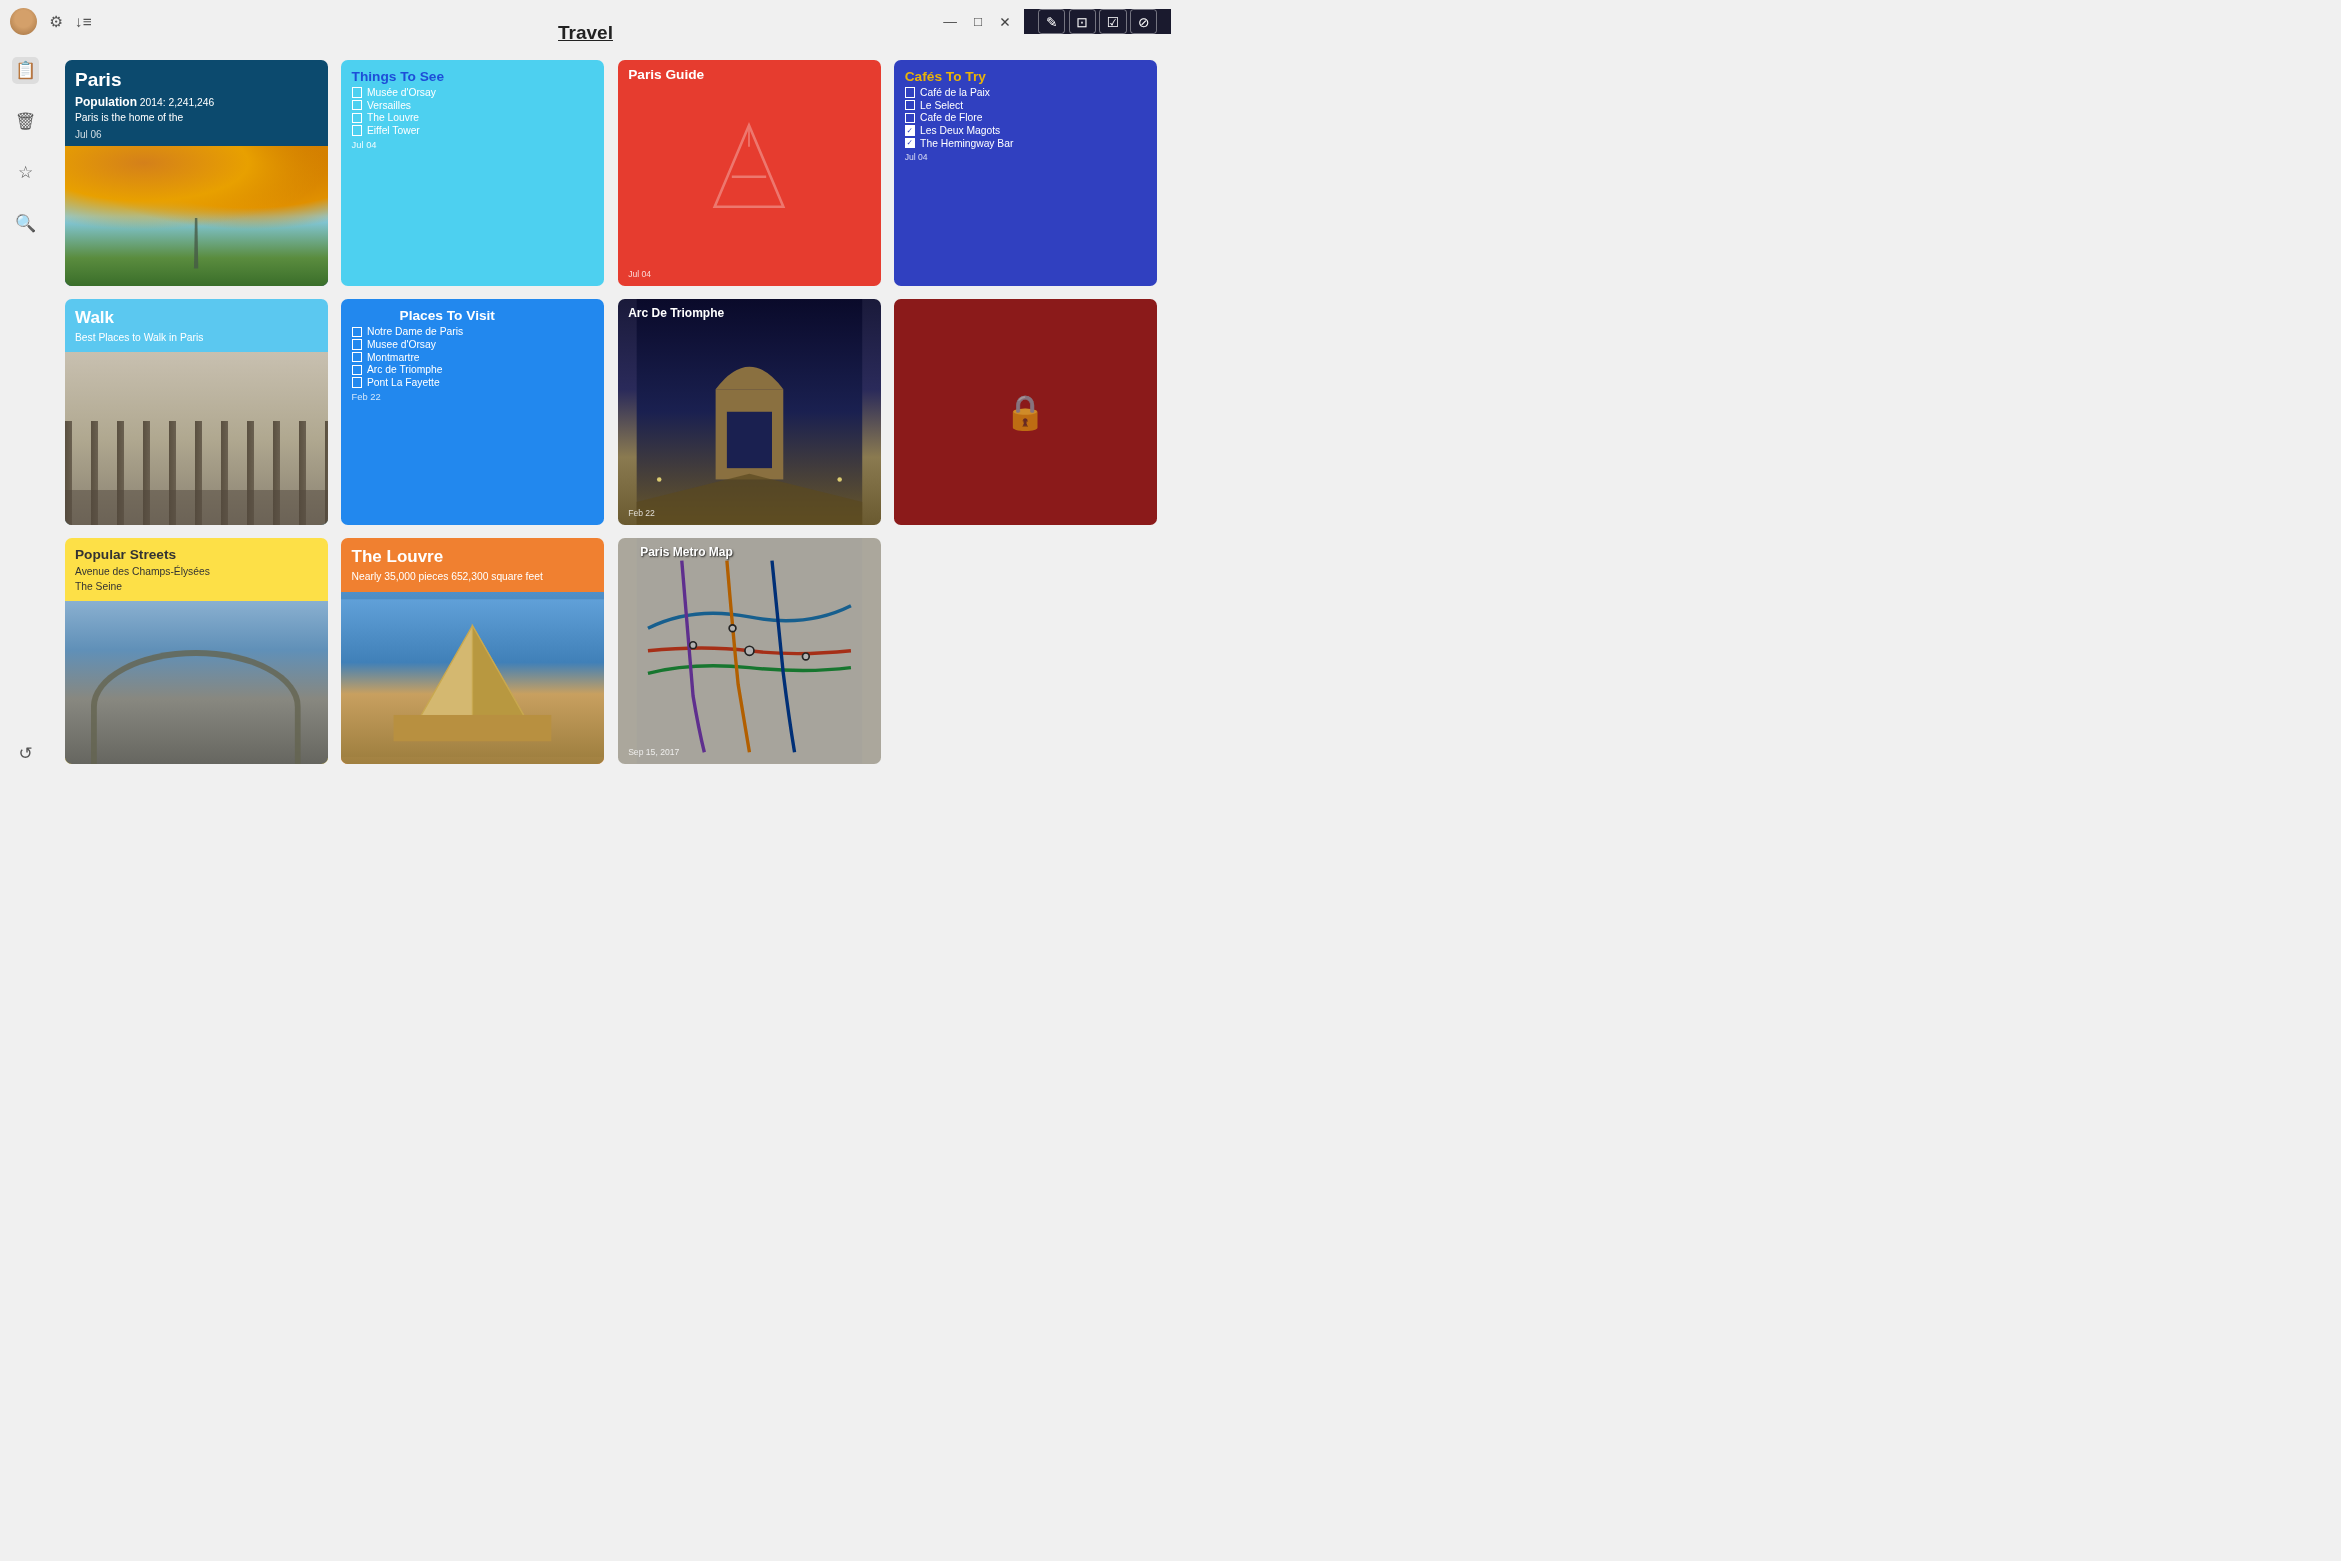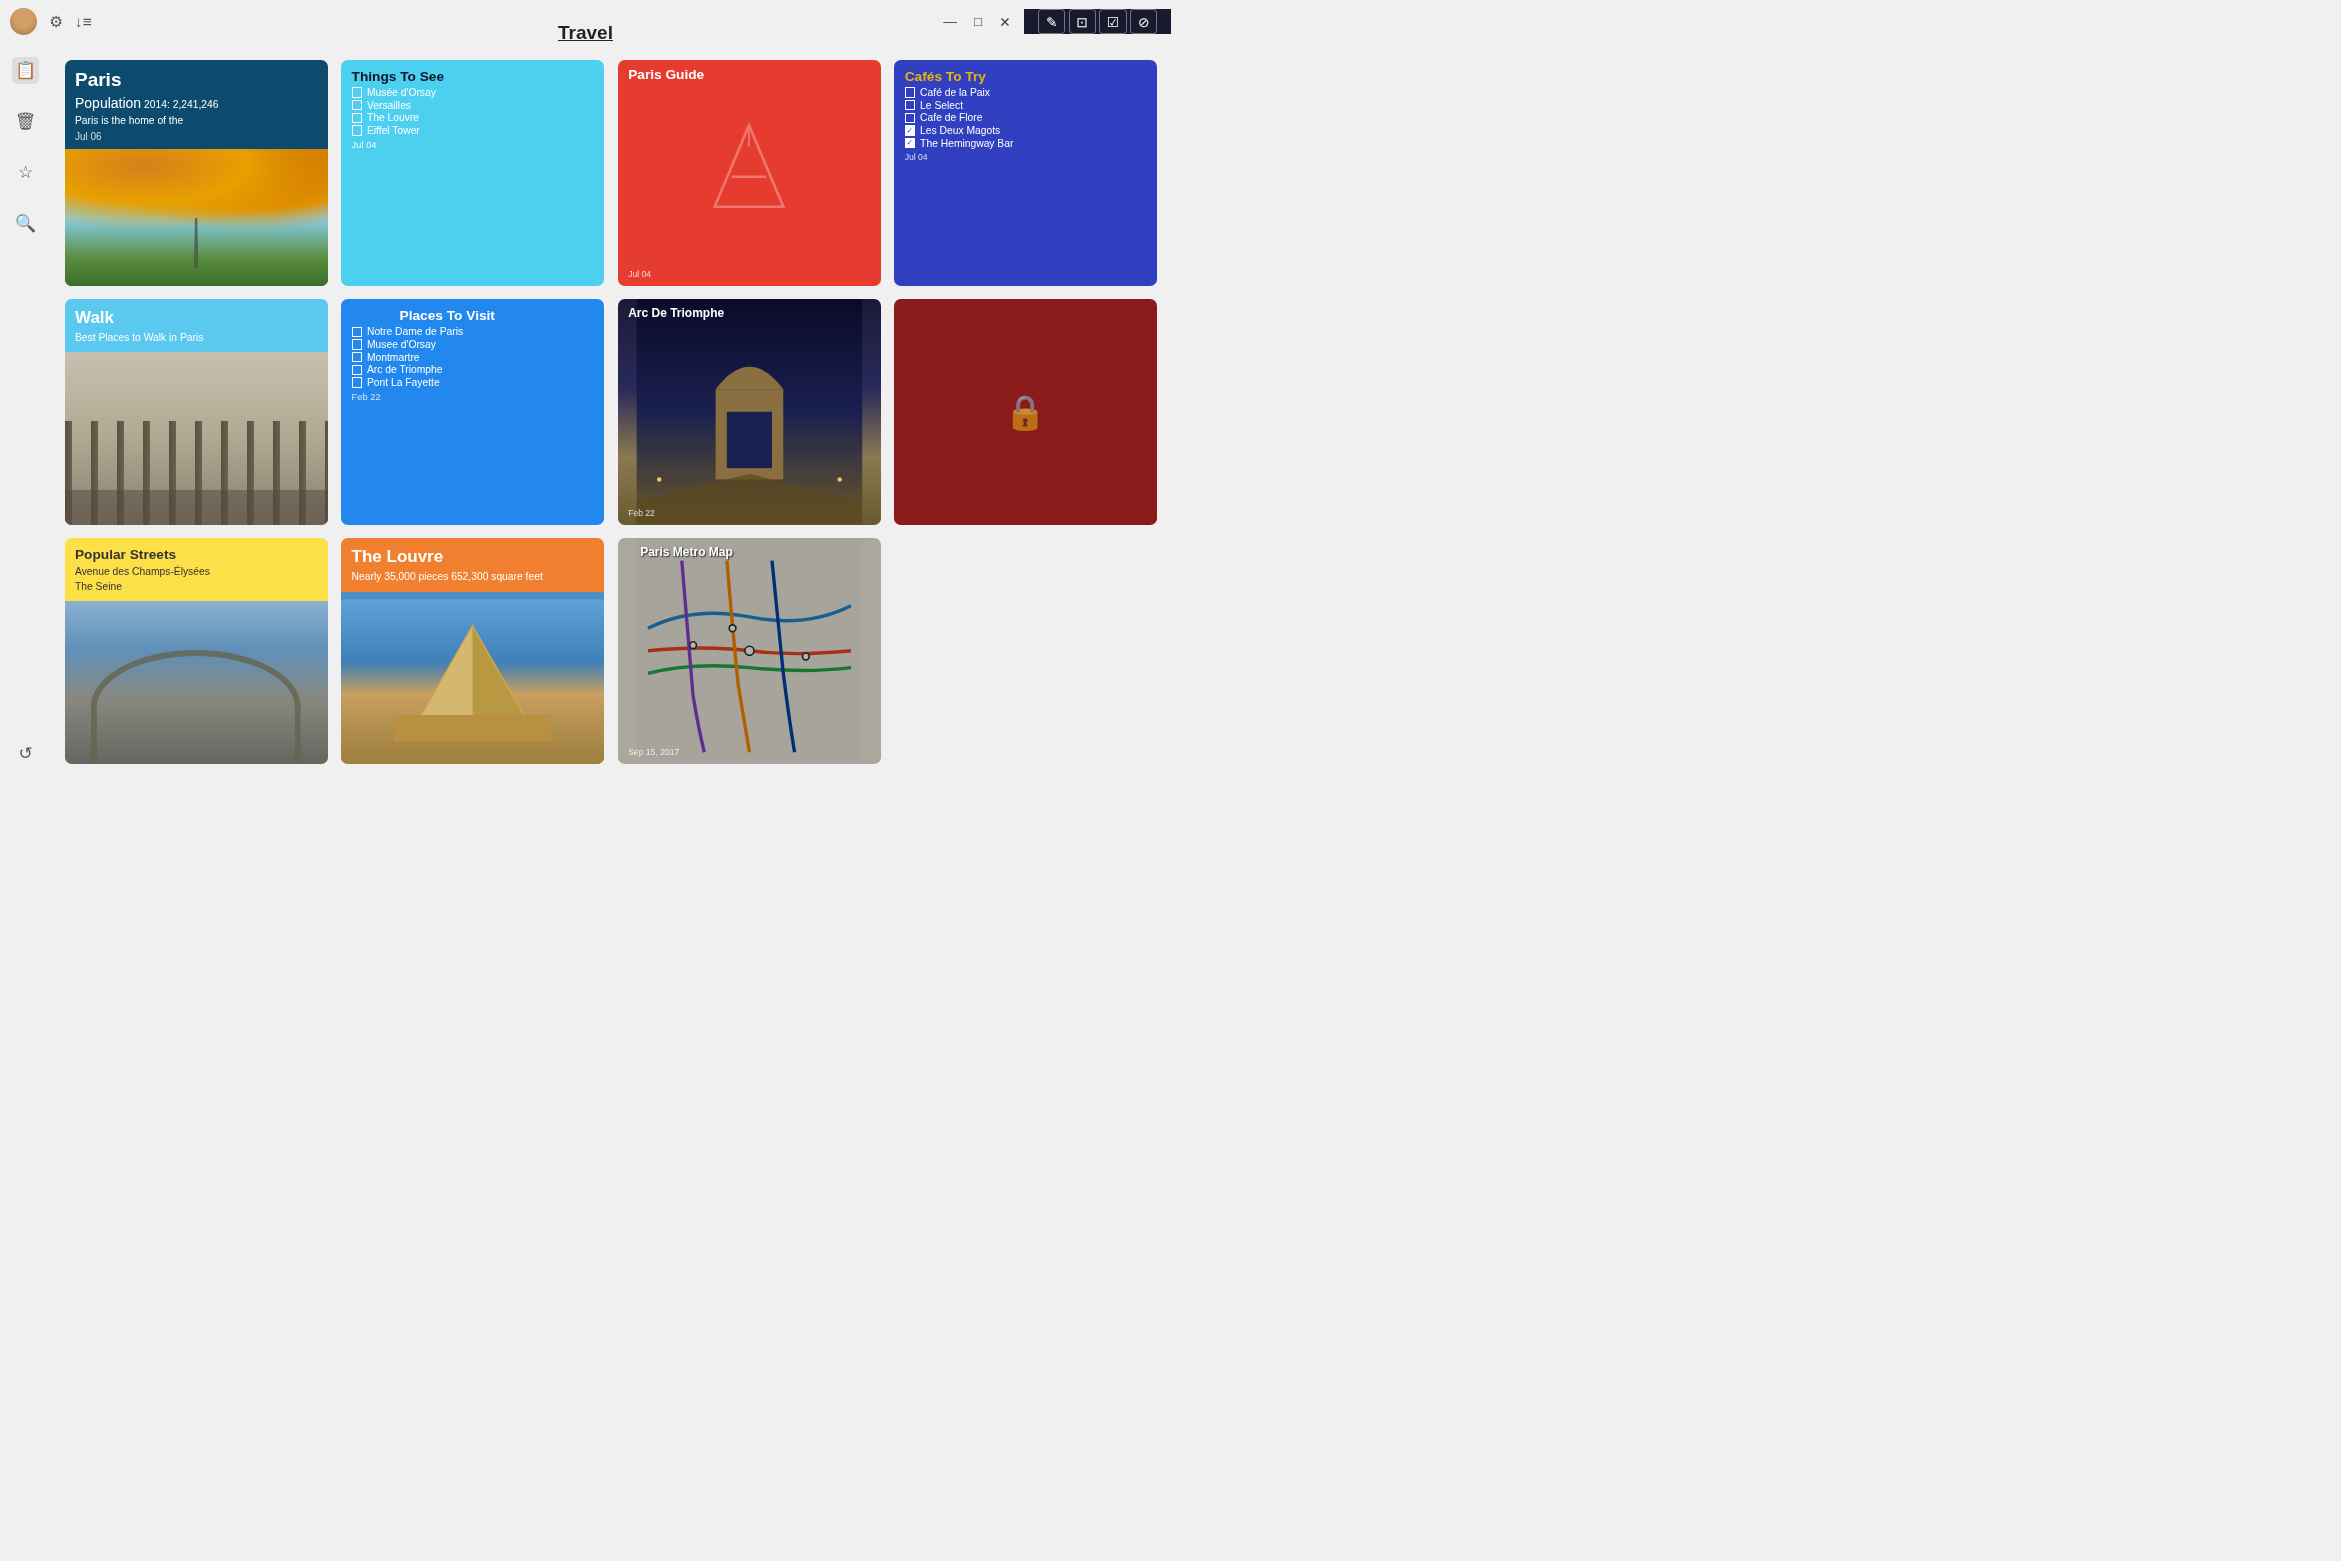--- a/index.html
+++ b/index.html
@@ -148,21 +148,21 @@
       position: absolute;
       top: 0; left: 0; right: 0; bottom: 40%;
       background: radial-gradient(ellipse at 30% 20%, #d4801a 0%, #e8a000 40%, transparent 70%),
                   radial-gradient(ellipse at 70% 10%, #c46a00 0%, #e09000 50%, transparent 70%);
     }
 
     
     .card-things {
       background: #4dd0f0;
     }
-    .card-things .card-title { color: #0f172a; font-size: 13.7px; }
+    .card-things .card-title { color: #1d4ed8; font-size: 13.7px; }
     .card-things .card-date { color: rgba(255,255,255,0.9); }
     .checklist { list-style: none; padding: 0; }
     .checklist li {
       display: flex;
       align-items: center;
       gap: 5.1px;
       font-size: 10.3px;
       color: #fff;
       margin-bottom: 1.7px;
     }
@@ -341,21 +341,21 @@
       left: 50%;
       transform: translateX(-50%);
       width: 80%;
       height: 70%;
       border-top-left-radius: 100%;
       border-top-right-radius: 100%;
       border: 6.8px solid rgba(100,100,80,0.8);
       border-bottom: none;
     }
 
-    .paris-bold { font-weight: 400; font-size: 14px; }
+    .paris-bold { font-weight: 700; font-size: 12px; }
 
     
     .header-container {
       display: flex;
       align-items: center;
       height: 43px;
       background: #f0f0f0;
     }
     .header-left { display: flex; align-items: center; gap: 12px; padding: 0 10.3px; }
     .header-center { flex: 1; text-align: center; }

